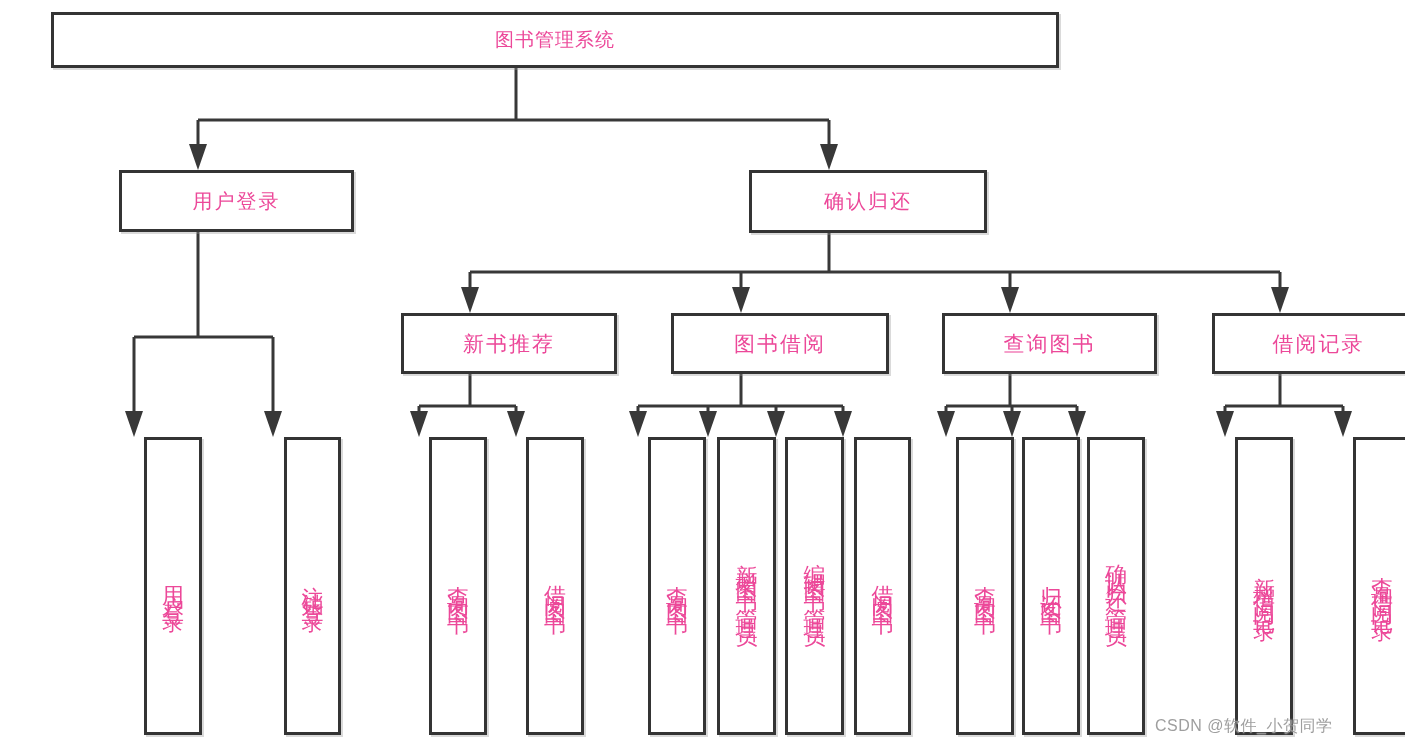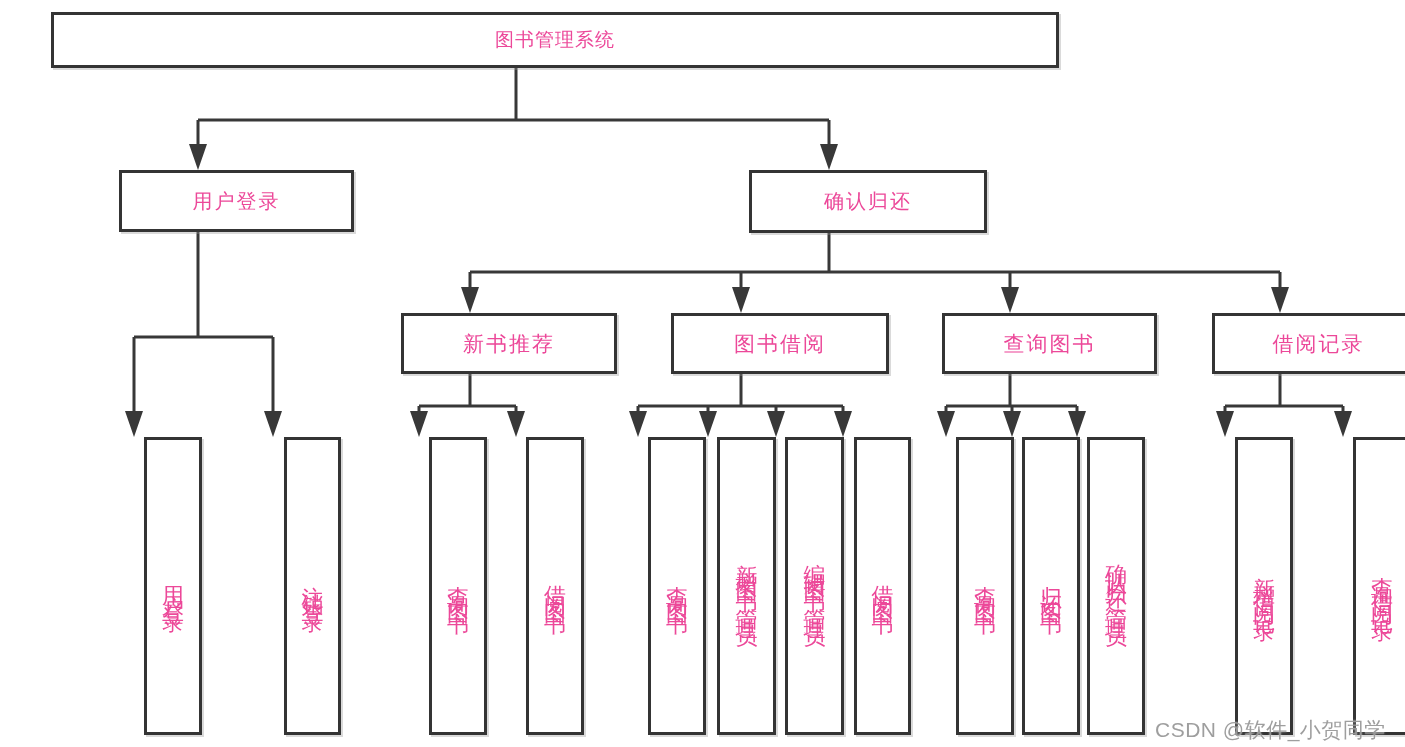--- a/index.html
+++ b/index.html
@@ -53,21 +53,21 @@
     text-orientation: mixed;
     font-size: 22px;
     letter-spacing: 9px;
     line-height: 1;
     overflow: hidden;
   }
   .watermark {
     position: absolute;
     left: 1155px;
     top: 716px;
-    font-size: 21px;
+    font-size: 16px;
     color: rgba(150,150,150,0.92);
     letter-spacing: 0.5px;
     white-space: nowrap;
     z-index: 5;
     text-shadow: 0 0 2px rgba(255,255,255,0.8);
   }
 </style>
 </head>
 <body>
 

